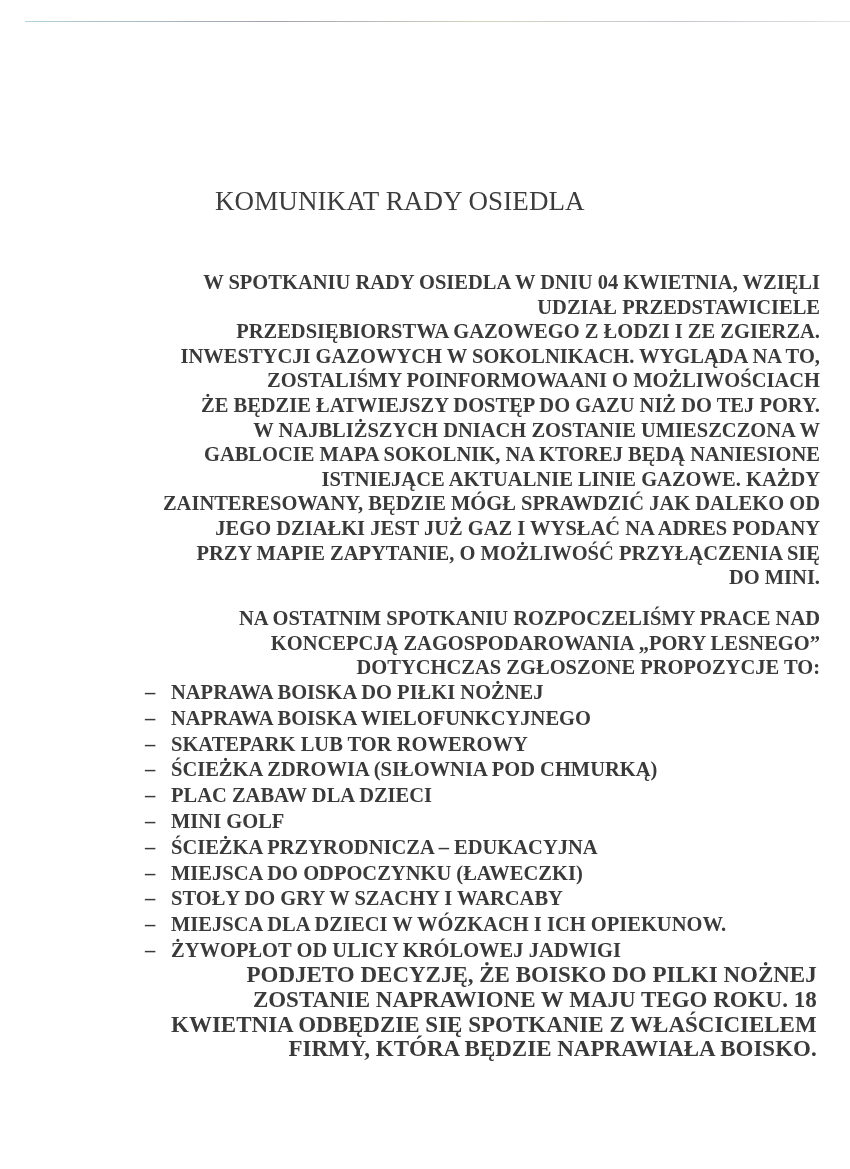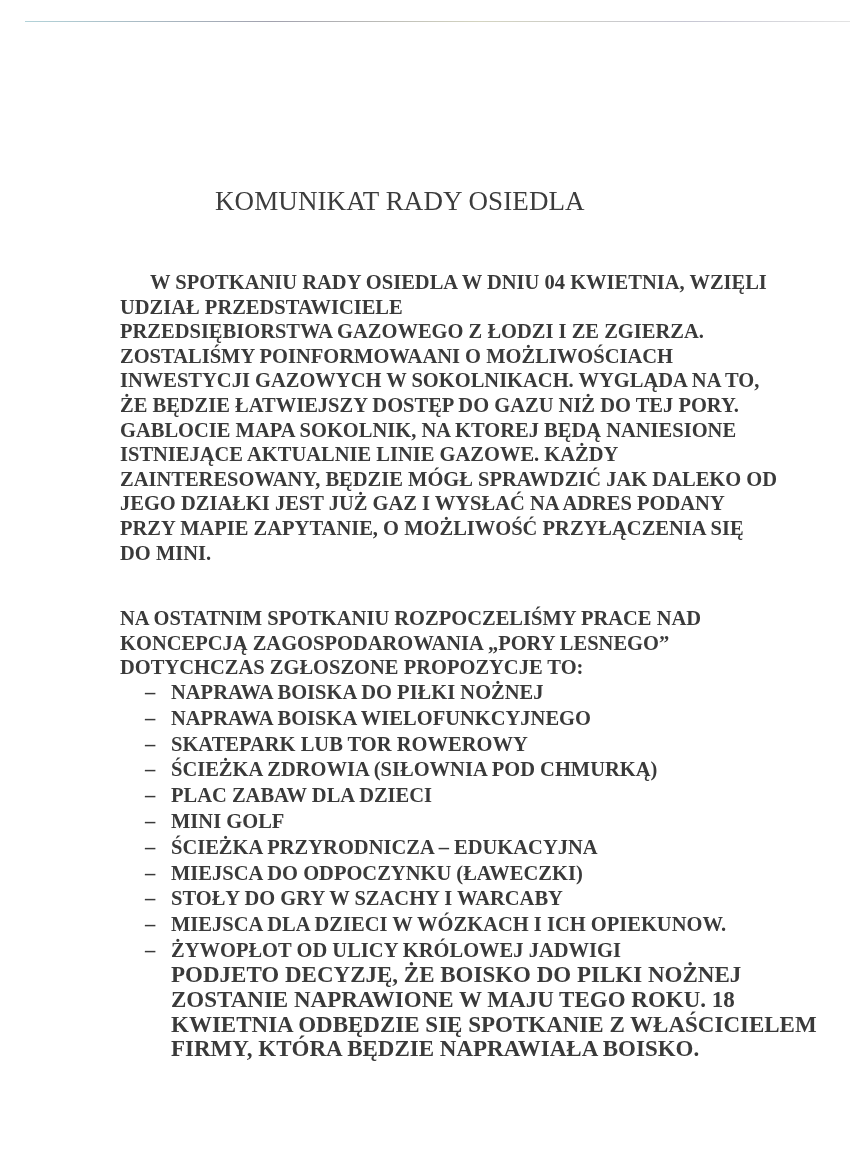--- a/index.html
+++ b/index.html
@@ -41,20 +41,21 @@
       font-size: 20.5px;
       font-weight: bold;
       line-height: 24.6px;
       color: #3a3a3a;
     }
     .para1 { top: 270px; }
     .para2 { top: 606px; }
     .line {
       display: block;
       white-space: nowrap;
+      text-align: right;
     }
     .indent { padding-left: 30px; }
     .list {
       position: absolute;
       left: 145px;
       top: 680px;
       width: 680px;
       margin: 0;
       padding: 0;
       list-style: none;
@@ -87,23 +88,24 @@
 <body>
 
 <div class="scan-line"></div>
 
 <h1 class="title" style="margin:0;">KOMUNIKAT RADY OSIEDLA</h1>
 
 <div class="body-text para1">
   <span class="line indent">W SPOTKANIU RADY OSIEDLA W DNIU 04 KWIETNIA, WZIĘLI</span>
   <span class="line">UDZIAŁ PRZEDSTAWICIELE</span>
   <span class="line">PRZEDSIĘBIORSTWA GAZOWEGO Z ŁODZI I ZE ZGIERZA.</span>
+  <span class="line">INWESTYCJI GAZOWYCH W SOKOLNIKACH. WYGLĄDA NA TO,</span>
   <span class="line">ZOSTALIŚMY POINFORMOWAANI O MOŻLIWOŚCIACH</span>
-  <span class="line">INWESTYCJI GAZOWYCH W SOKOLNIKACH. WYGLĄDA NA TO,</span>
   <span class="line">ŻE BĘDZIE ŁATWIEJSZY DOSTĘP DO GAZU NIŻ DO TEJ PORY.</span>
+  <span class="line">W NAJBLIŻSZYCH DNIACH ZOSTANIE UMIESZCZONA W</span>
   <span class="line">GABLOCIE MAPA SOKOLNIK, NA KTOREJ BĘDĄ NANIESIONE</span>
   <span class="line">ISTNIEJĄCE AKTUALNIE LINIE GAZOWE. KAŻDY</span>
   <span class="line">ZAINTERESOWANY, BĘDZIE MÓGŁ SPRAWDZIĆ JAK DALEKO OD</span>
   <span class="line">JEGO DZIAŁKI JEST JUŻ GAZ I WYSŁAĆ NA ADRES PODANY</span>
   <span class="line">PRZY MAPIE ZAPYTANIE, O MOŻLIWOŚĆ PRZYŁĄCZENIA SIĘ</span>
   <span class="line">DO MINI.</span>
 </div>
 
 <div class="body-text para2">
   <span class="line">NA OSTATNIM SPOTKANIU ROZPOCZELIŚMY PRACE NAD</span>

